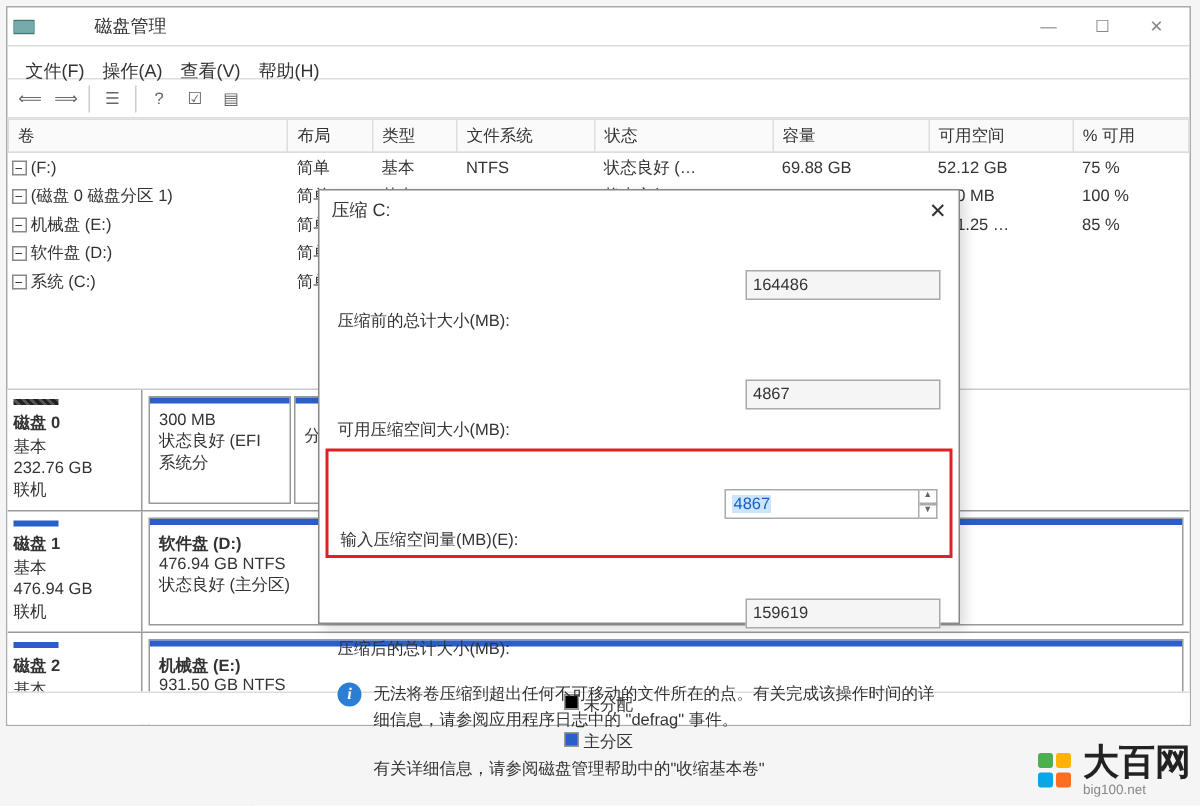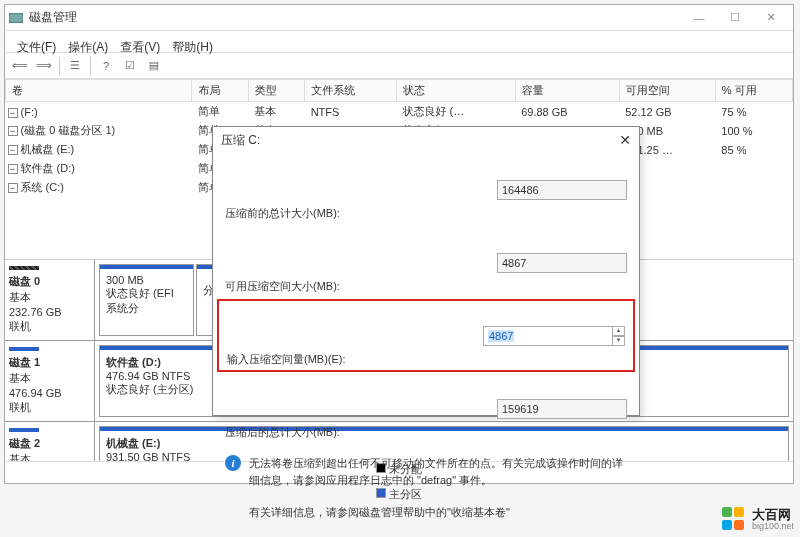--- a/index.html
+++ b/index.html
@@ -1,20 +1,20 @@
 <!DOCTYPE html>
 <html><head>
 <meta charset="utf-8">
 <style>
   * { box-sizing: border-box; margin: 0; padding: 0; font-family: "Microsoft YaHei", sans-serif; }
   body { width: 800px; height: 537px; background: #f5f5f5; overflow: hidden; position: relative; font-size: 11px; color: #333; }
   
   .window { position: absolute; top: 4px; left: 4px; width: 790px; height: 480px; background: #fff; border: 1px solid #aaa; }
   
-  .titlebar { height: 26px; display: flex; align-items: center; padding: 0 4px; border-bottom: 1px solid #ddd; }
+  .titlebar { height: 26px; display: flex; align-items: center; padding: 0 4px; border-bottom: 1px solid #ddd; gap: 34px; }
   .titlebar .appicon { width: 14px; height: 14px; margin-right: 6px; }
   .titlebar .title { flex: 1; font-size: 12px; }
   .titlebar .winbtns { display: flex; }
   .winbtn { width: 36px; height: 20px; display: flex; align-items: center; justify-content: center; color: #888; }
   
   .menubar { height: 22px; display: flex; align-items: center; padding: 0 6px; border-bottom: 1px solid #ddd; font-size: 12px; }
   .menu-item { padding: 0 6px; margin-top: 12px; }
   
   .toolbar { height: 26px; display: flex; align-items: center; padding: 0 4px; border-bottom: 1px solid #ddd; gap: 2px; }
   .tool { width: 22px; height: 20px; display: flex; align-items: center; justify-content: center; color: #666; border: 1px solid transparent; }
@@ -57,21 +57,21 @@
   .spinner { width: 12px; display: flex; flex-direction: column; }
   .spinner div { height: 10px; border: 1px solid #aaa; border-left: none; font-size: 6px; line-height: 6px; text-align: center; color: #666; }
   .info-icon { width: 16px; height: 16px; border-radius: 50%; background: #2a7fd5; color: #fff; display: inline-flex; align-items: center; justify-content: center; font-size: 11px; font-weight: bold; font-style: italic; font-family: serif; margin-right: 8px; flex-shrink: 0; }
   .dbtns { display: flex; justify-content: flex-end; gap: 10px; padding: 10px 14px; margin-top: 4px; }
   .dbtn { width: 76px; height: 38px; border: 1px solid #999; background: #f0f0f0; font-size: 12px; }
   .dbtn.primary { border: 1px solid #2a7fd5; }
   
   .watermark { position: absolute; bottom: 6px; right: 6px; display: flex; align-items: center; gap: 6px; z-index: 30; }
   .wm-logo { display: flex; flex-wrap: wrap; width: 24px; height: 24px; gap: 2px; }
   .wm-logo div { width: 10px; height: 10px; border-radius: 2px; }
-  .wm-txt { font-size: 13px; font-weight: bold; color: #222; line-height: 1; }
+  .wm-txt { font-size: 24px; font-weight: bold; color: #222; line-height: 1; }
   .wm-sub { font-size: 9px; color: #888; }
 </style>
 </head>
 <body>
 
 <div class="window">
   <div class="titlebar">
     <svg class="appicon" viewBox="0 0 16 16">
         <rect width="16" height="10" y="3" fill="#7aa" stroke="#477"></rect>
       </svg>

